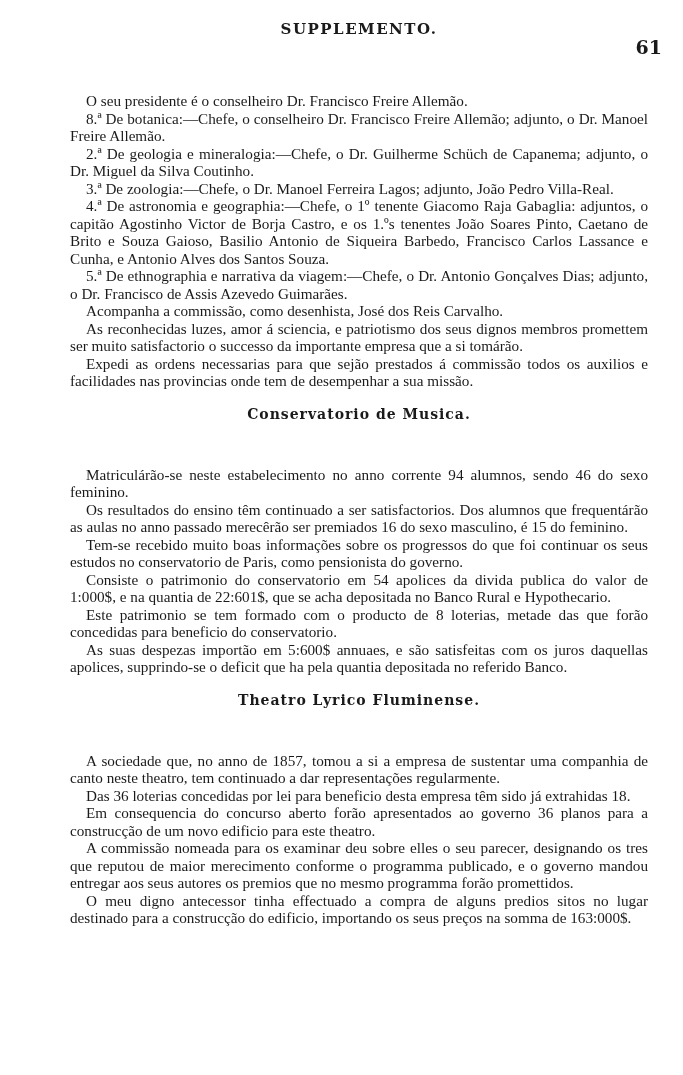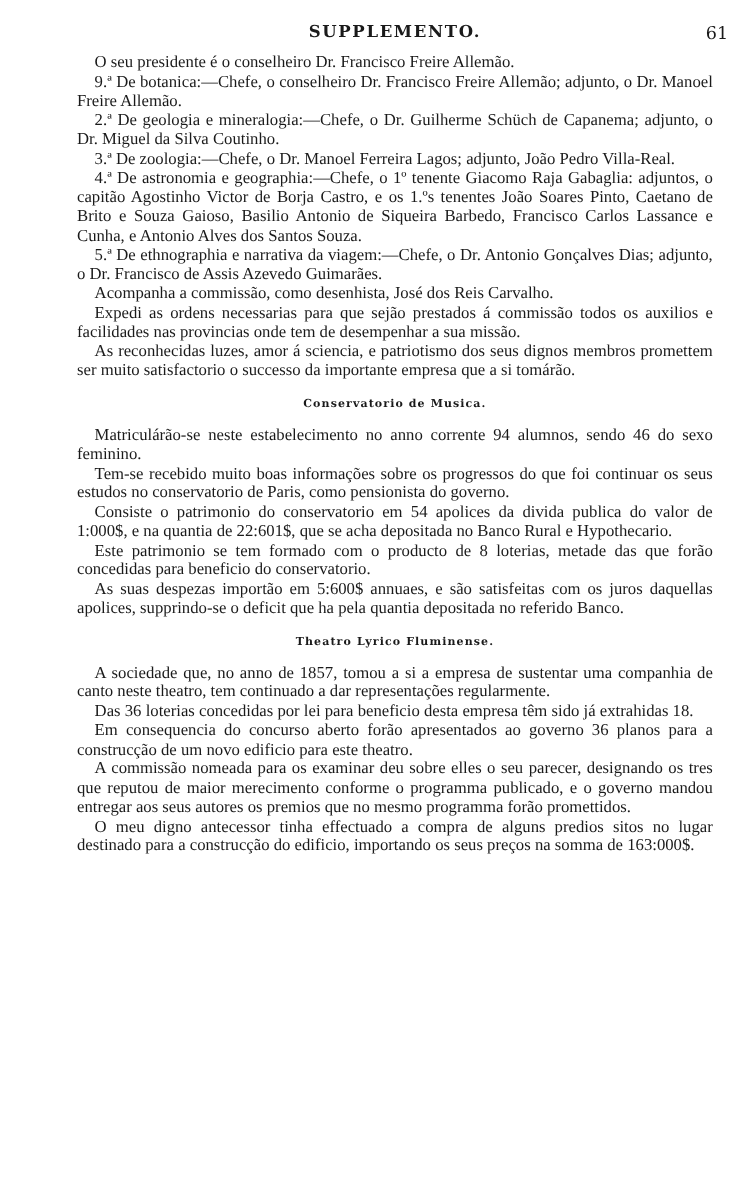--- a/index.html
+++ b/index.html
@@ -1,50 +1,51 @@
 <!DOCTYPE html>
 <html><head>
 <meta charset="utf-8">
 <style>
   html, body { margin: 0; padding: 0; background: #ffffff; }
   body { width: 683px; height: 1075px; position: relative; overflow: hidden; color: #1a1a1a; }
   .page { position: absolute; left: 70px; top: 0; width: 578px; }
   .running-head { position: relative; height: 28px; margin-top: 20px; }
   .running-title { position: absolute; left: 0; right: 0; top: 0; text-align: center;
     font-family: "DejaVu Serif", serif; font-weight: bold; font-size: 15px; letter-spacing: 1.5px; }
-  .page-number { position: absolute; right: -14px; top: 0; font-family: "DejaVu Serif", serif; font-weight: normal; font-size: 16px; }
-  .body-text { font-family: "Liberation Serif", serif; font-size: 15.2px; line-height: 17.5px; text-align: justify; }
+  .page-number { position: absolute; right: -14px; top: 16px; font-family: "DejaVu Serif", serif; font-weight: bold; font-size: 19px; }
+  .body-text { font-family: "Liberation Serif", serif; font-size: 15.2px; line-height: 17.5px; text-align: justify; margin-top: 44px; }
   .body-text p { margin: 0; text-indent: 16px; }
   .section-title { text-align: center; font-family: "DejaVu Serif", serif; font-weight: bold;
-    font-size: 10px; letter-spacing: 1px; margin: 16px 0 14px 0; }
+    font-size: 14px; letter-spacing: 1px; margin: 16px 0 14px 0; }
 </style>
 </head>
 <body>
 
 <div class="page">
   <div class="running-head">
     <div class="running-title">SUPPLEMENTO.</div>
     <div class="page-number">61</div>
   </div>
 
   <div class="body-text">
     <p>O seu presidente é o conselheiro Dr. Francisco Freire Allemão.</p>
-    <p>9.ª De botanica:—Chefe, o conselheiro Dr. Francisco Freire Allemão; adjunto, o Dr. Manoel Freire Allemão.</p>
+    <p>8.ª De botanica:—Chefe, o conselheiro Dr. Francisco Freire Allemão; adjunto, o Dr. Manoel Freire Allemão.</p>
     <p>2.ª De geologia e mineralogia:—Chefe, o Dr. Guilherme Schüch de Capanema; adjunto, o Dr. Miguel da Silva Coutinho.</p>
     <p>3.ª De zoologia:—Chefe, o Dr. Manoel Ferreira Lagos; adjunto, João Pedro Villa-Real.</p>
     <p>4.ª De astronomia e geographia:—Chefe, o 1º tenente Giacomo Raja Gabaglia: adjuntos, o capitão Agostinho Victor de Borja Castro, e os 1.ºs tenentes João Soares Pinto, Caetano de Brito e Souza Gaioso, Basilio Antonio de Siqueira Barbedo, Francisco Carlos Lassance e Cunha, e Antonio Alves dos Santos Souza.</p>
     <p>5.ª De ethnographia e narrativa da viagem:—Chefe, o Dr. Antonio Gonçalves Dias; adjunto, o Dr. Francisco de Assis Azevedo Guimarães.</p>
     <p>Acompanha a commissão, como desenhista, José dos Reis Carvalho.</p>
+    <p>As reconhecidas luzes, amor á sciencia, e patriotismo dos seus dignos membros promettem ser muito satisfactorio o successo da importante empresa que a si tomárão.</p>
     <p>Expedi as ordens necessarias para que sejão prestados á commissão todos os auxilios e facilidades nas provincias onde tem de desempenhar a sua missão.</p>
-    <p>As reconhecidas luzes, amor á sciencia, e patriotismo dos seus dignos membros promettem ser muito satisfactorio o successo da importante empresa que a si tomárão.</p>
   </div>
 
   <div class="section-title">Conservatorio de Musica.</div>
   <div class="body-text">
     <p>Matriculárão-se neste estabelecimento no anno corrente 94 alumnos, sendo 46 do sexo feminino.</p>
+    <p>Os resultados do ensino têm continuado a ser satisfactorios. Dos alumnos que frequentárão as aulas no anno passado merecêrão ser premiados 16 do sexo masculino, é 15 do feminino.</p>
     <p>Tem-se recebido muito boas informações sobre os progressos do que foi continuar os seus estudos no conservatorio de Paris, como pensionista do governo.</p>
     <p>Consiste o patrimonio do conservatorio em 54 apolices da divida publica do valor de 1:000$, e na quantia de 22:601$, que se acha depositada no Banco Rural e Hypothecario.</p>
     <p>Este patrimonio se tem formado com o producto de 8 loterias, metade das que forão concedidas para beneficio do conservatorio.</p>
     <p>As suas despezas importão em 5:600$ annuaes, e são satisfeitas com os juros daquellas apolices, supprindo-se o deficit que ha pela quantia depositada no referido Banco.</p>
   </div>
 
   <div class="section-title">Theatro Lyrico Fluminense.</div>
   <div class="body-text">
     <p>A sociedade que, no anno de 1857, tomou a si a empresa de sustentar uma companhia de canto neste theatro, tem continuado a dar representações regularmente.</p>
     <p>Das 36 loterias concedidas por lei para beneficio desta empresa têm sido já extrahidas 18.</p>

